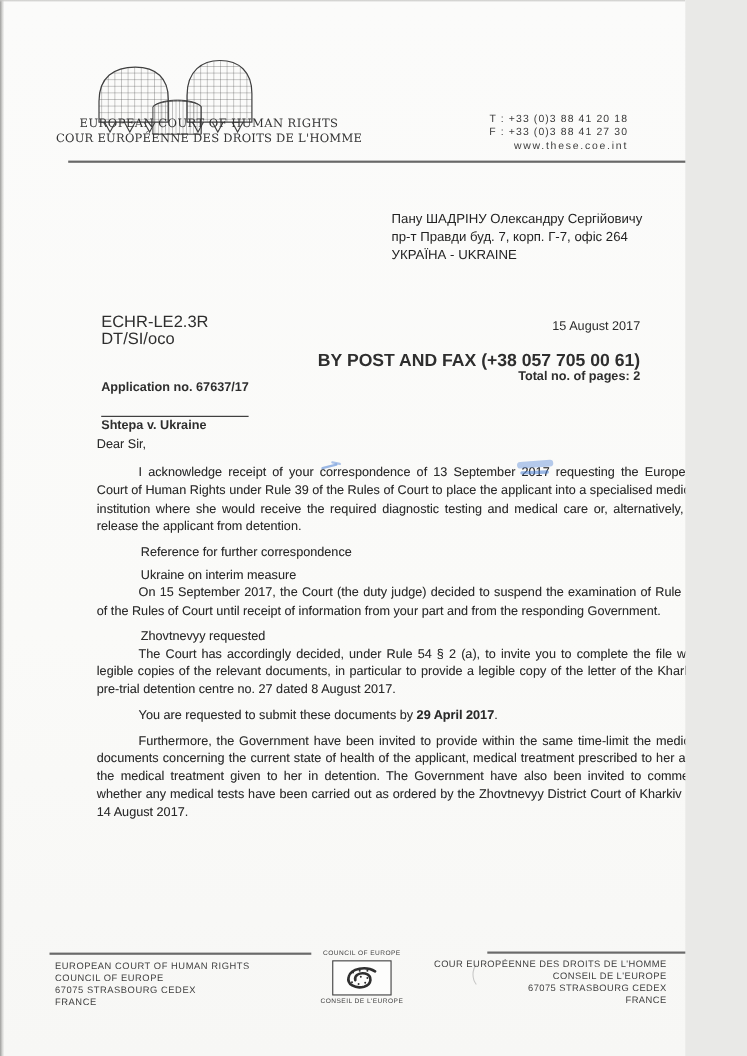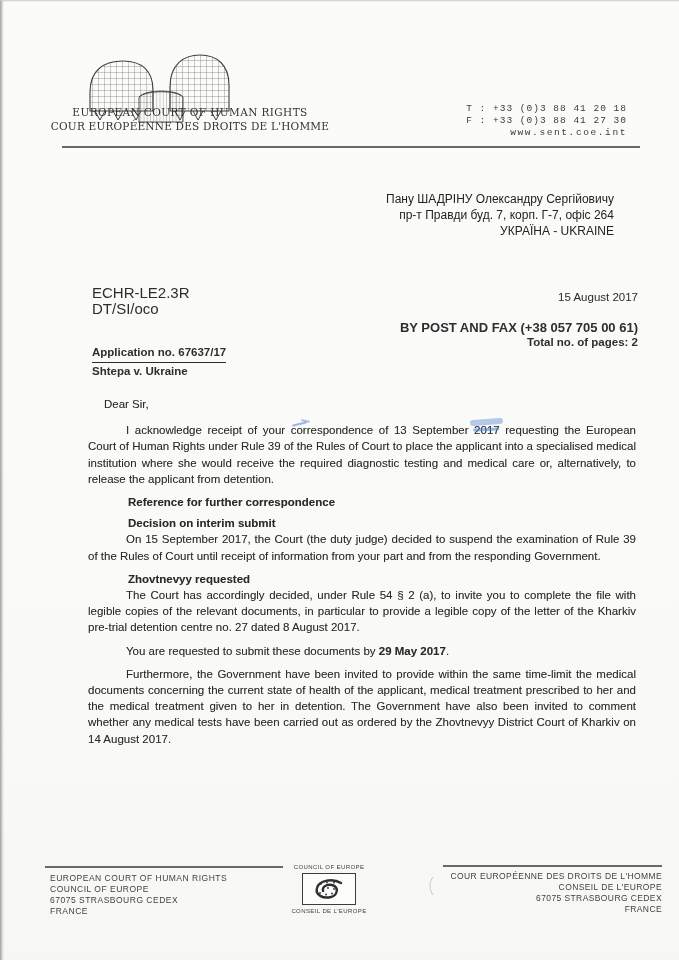--- a/index.html
+++ b/index.html
@@ -3,60 +3,60 @@
 <meta charset="utf-8">
 <style>
   html,body{margin:0;padding:0;}
   body{
     width:679px;height:960px;
     background:#e9e9e7;
     font-family:"Liberation Sans", sans-serif;
     -webkit-font-smoothing:antialiased;
   }
   .page{
-    position:relative;width:679px;height:960px;overflow:hidden;
+    position:relative;width:623px;height:960px;overflow:hidden;
     background:linear-gradient(180deg,#fbfbfa 0%,#fafaf8 60%,#f7f7f5 100%);
     color:#2e2e2e;
   }
   .scan-edge-left{position:absolute;left:0;top:0;bottom:0;width:4px;
     background:linear-gradient(90deg,#9f9f9d 0%,#d8d8d6 55%,rgba(232,232,230,0) 100%);}
   .scan-edge-top{position:absolute;left:0;top:0;right:0;height:2px;
     background:linear-gradient(180deg,#c9c9c7,rgba(250,250,248,0));}
 
   
   .logo{position:absolute;left:86px;top:54px;width:148px;height:74px;}
   .orgnames{position:absolute;left:38px;top:105px;width:304px;text-align:center;
     font-family:"DejaVu Serif", serif;color:#333;}
   .org-en{font-size:10.5px;letter-spacing:.4px;line-height:14px;}
   .org-fr{font-size:10.5px;letter-spacing:.2px;line-height:14px;}
   .contact{position:absolute;right:52px;top:103px;text-align:right;
-    font-size:9.5px;letter-spacing:1px;line-height:11.5px;color:#3c3c3c;font-family:Liberation Mono, monospace;}
+    font-size:9.5px;letter-spacing:1px;line-height:11.5px;color:#3c3c3c;}
   .contact .www{letter-spacing:1.6px;margin-top:1px;}
   .rule-top{position:absolute;left:62px;top:146px;width:578px;height:2px;background:#4e4e4e;opacity:.85;}
 
   
-  .recipient{position:absolute;left:386px;top:191px;font-size:12px;line-height:16px;color:#232323;text-align:right;}
+  .recipient{position:absolute;left:356px;top:191px;font-size:12px;line-height:16px;color:#232323;}
 
   
   .refcodes{position:absolute;left:92px;top:285px;font-size:15px;line-height:16px;}
   .dateline{position:absolute;right:41px;top:291px;font-size:11.5px;color:#2b2b2b;}
-  .delivery{position:absolute;right:41px;top:320px;font-size:13px;font-weight:bold;}
+  .delivery{position:absolute;right:41px;top:320px;font-size:16px;font-weight:bold;}
   .pagestotal{position:absolute;right:41px;top:336px;font-size:11.5px;font-weight:bold;text-align:right;}
   .application{position:absolute;left:92px;top:344px;font-size:11.5px;line-height:17px;font-weight:bold;}
-  .application .appno{display:inline-block;border-bottom:1.6px solid #2c2c2c;padding-bottom:1px;}
+  .application .appno{display:inline-block;border-bottom:1.6px solid #2c2c2c;padding-bottom:17px;}
 
   
   .body{
     position:absolute;left:88px;top:396px;width:548px;
     font-size:11.5px;line-height:16.2px;color:#2a2a2a;
     text-shadow:0 0 .3px rgba(0,0,0,.25);
   }
-  .salutation{margin:0 16px 10px;}
+  .salutation{margin:0 0 10px;}
   .para{margin:0 0 7px;text-indent:38px;text-align:justify;}
-  .h{font-weight:bold;margin:5px 0 0;padding-left:40px;}
+  .h{font-weight:normal;margin:5px 0 0;padding-left:40px;}
   .b{font-weight:bold;}
 
   
   .pen{position:absolute;border-radius:2px;}
   .pen1a{left:292px;top:423px;width:15px;height:2.4px;background:rgba(74,127,212,.55);transform:rotate(-14deg);}
   .pen1b{left:301px;top:420px;width:9px;height:2px;background:rgba(74,127,212,.45);transform:rotate(12deg);}
   .pen2a{left:470px;top:419px;width:33px;height:6px;background:rgba(74,127,212,.40);transform:rotate(-4deg);border-radius:3px;}
   .pen2b{left:473px;top:428px;width:26px;height:2.6px;background:rgba(74,127,212,.55);transform:rotate(-2deg);}
 
   
@@ -97,21 +97,21 @@
       <path d="M89,57 l5,9 5,-9 M107,57 l5,9 5,-9 M125,57 l5,9 5,-9" fill="none" stroke="#3f3f3f" stroke-width="1"></path>
     </svg>
   </div>
   <div class="orgnames">
     <div class="org-en">EUROPEAN COURT OF HUMAN RIGHTS</div>
     <div class="org-fr">COUR EUROPÉENNE DES DROITS DE L'HOMME</div>
   </div>
   <div class="contact">
     <div>T : +33 (0)3 88 41 20 18</div>
     <div>F : +33 (0)3 88 41 27 30</div>
-    <div class="www">www.sent.coe.int</div>
+    <div class="www">www.these.coe.int</div>
   </div>
   <div class="rule-top"></div>
 
   <div class="recipient">
     <div>Пану ШАДРІНУ Олександру Сергійовичу</div>
     <div>пр-т Правди буд. 7, корп. Г-7, офіс 264</div>
     <div>УКРАЇНА - UKRAINE</div>
   </div>
 
   <div class="refcodes">
@@ -123,25 +123,25 @@
   <div class="pagestotal">Total no. of pages: 2</div>
   <div class="application">
     <div><span class="appno">Application no. 67637/17</span></div>
     <div>Shtepa v. Ukraine</div>
   </div>
 
   <div class="body">
     <div class="salutation">Dear Sir,</div>
     <p class="para">I acknowledge receipt of your correspondence of 13 September 2017 requesting the European Court of Human Rights under Rule 39 of the Rules of Court to place the applicant into a specialised medical institution where she would receive the required diagnostic testing and medical care or, alternatively, to release the applicant from detention.</p>
     <div class="h">Reference for further correspondence</div>
-    <div class="h">Decision on interim submit</div>
+    <div class="h">Ukraine on interim measure</div>
     <p class="para">On 15 September 2017, the Court (the duty judge) decided to suspend the examination of Rule 39 of the Rules of Court until receipt of information from your part and from the responding Government.</p>
     <div class="h">Zhovtnevyy requested</div>
     <p class="para">The Court has accordingly decided, under Rule 54 § 2 (a), to invite you to complete the file with legible copies of the relevant documents, in particular to provide a legible copy of the letter of the Kharkiv pre-trial detention centre no. 27 dated 8 August 2017.</p>
-    <p class="para"><span>You are requested to submit these documents by </span><span class="b">29 May 2017</span><span>.</span></p>
+    <p class="para"><span>You are requested to submit these documents by </span><span class="b">29 April 2017</span><span>.</span></p>
     <p class="para">Furthermore, the Government have been invited to provide within the same time-limit the medical documents concerning the current state of health of the applicant, medical treatment prescribed to her and the medical treatment given to her in detention. The Government have also been invited to comment whether any medical tests have been carried out as ordered by the Zhovtnevyy District Court of Kharkiv on 14 August 2017.</p>
   </div>
 
   <div class="pen pen1a"></div>
   <div class="pen pen1b"></div>
   <div class="pen pen2a"></div>
   <div class="pen pen2b"></div>
 
   <div class="rule-foot-left"></div>
   <div class="rule-foot-right"></div>

